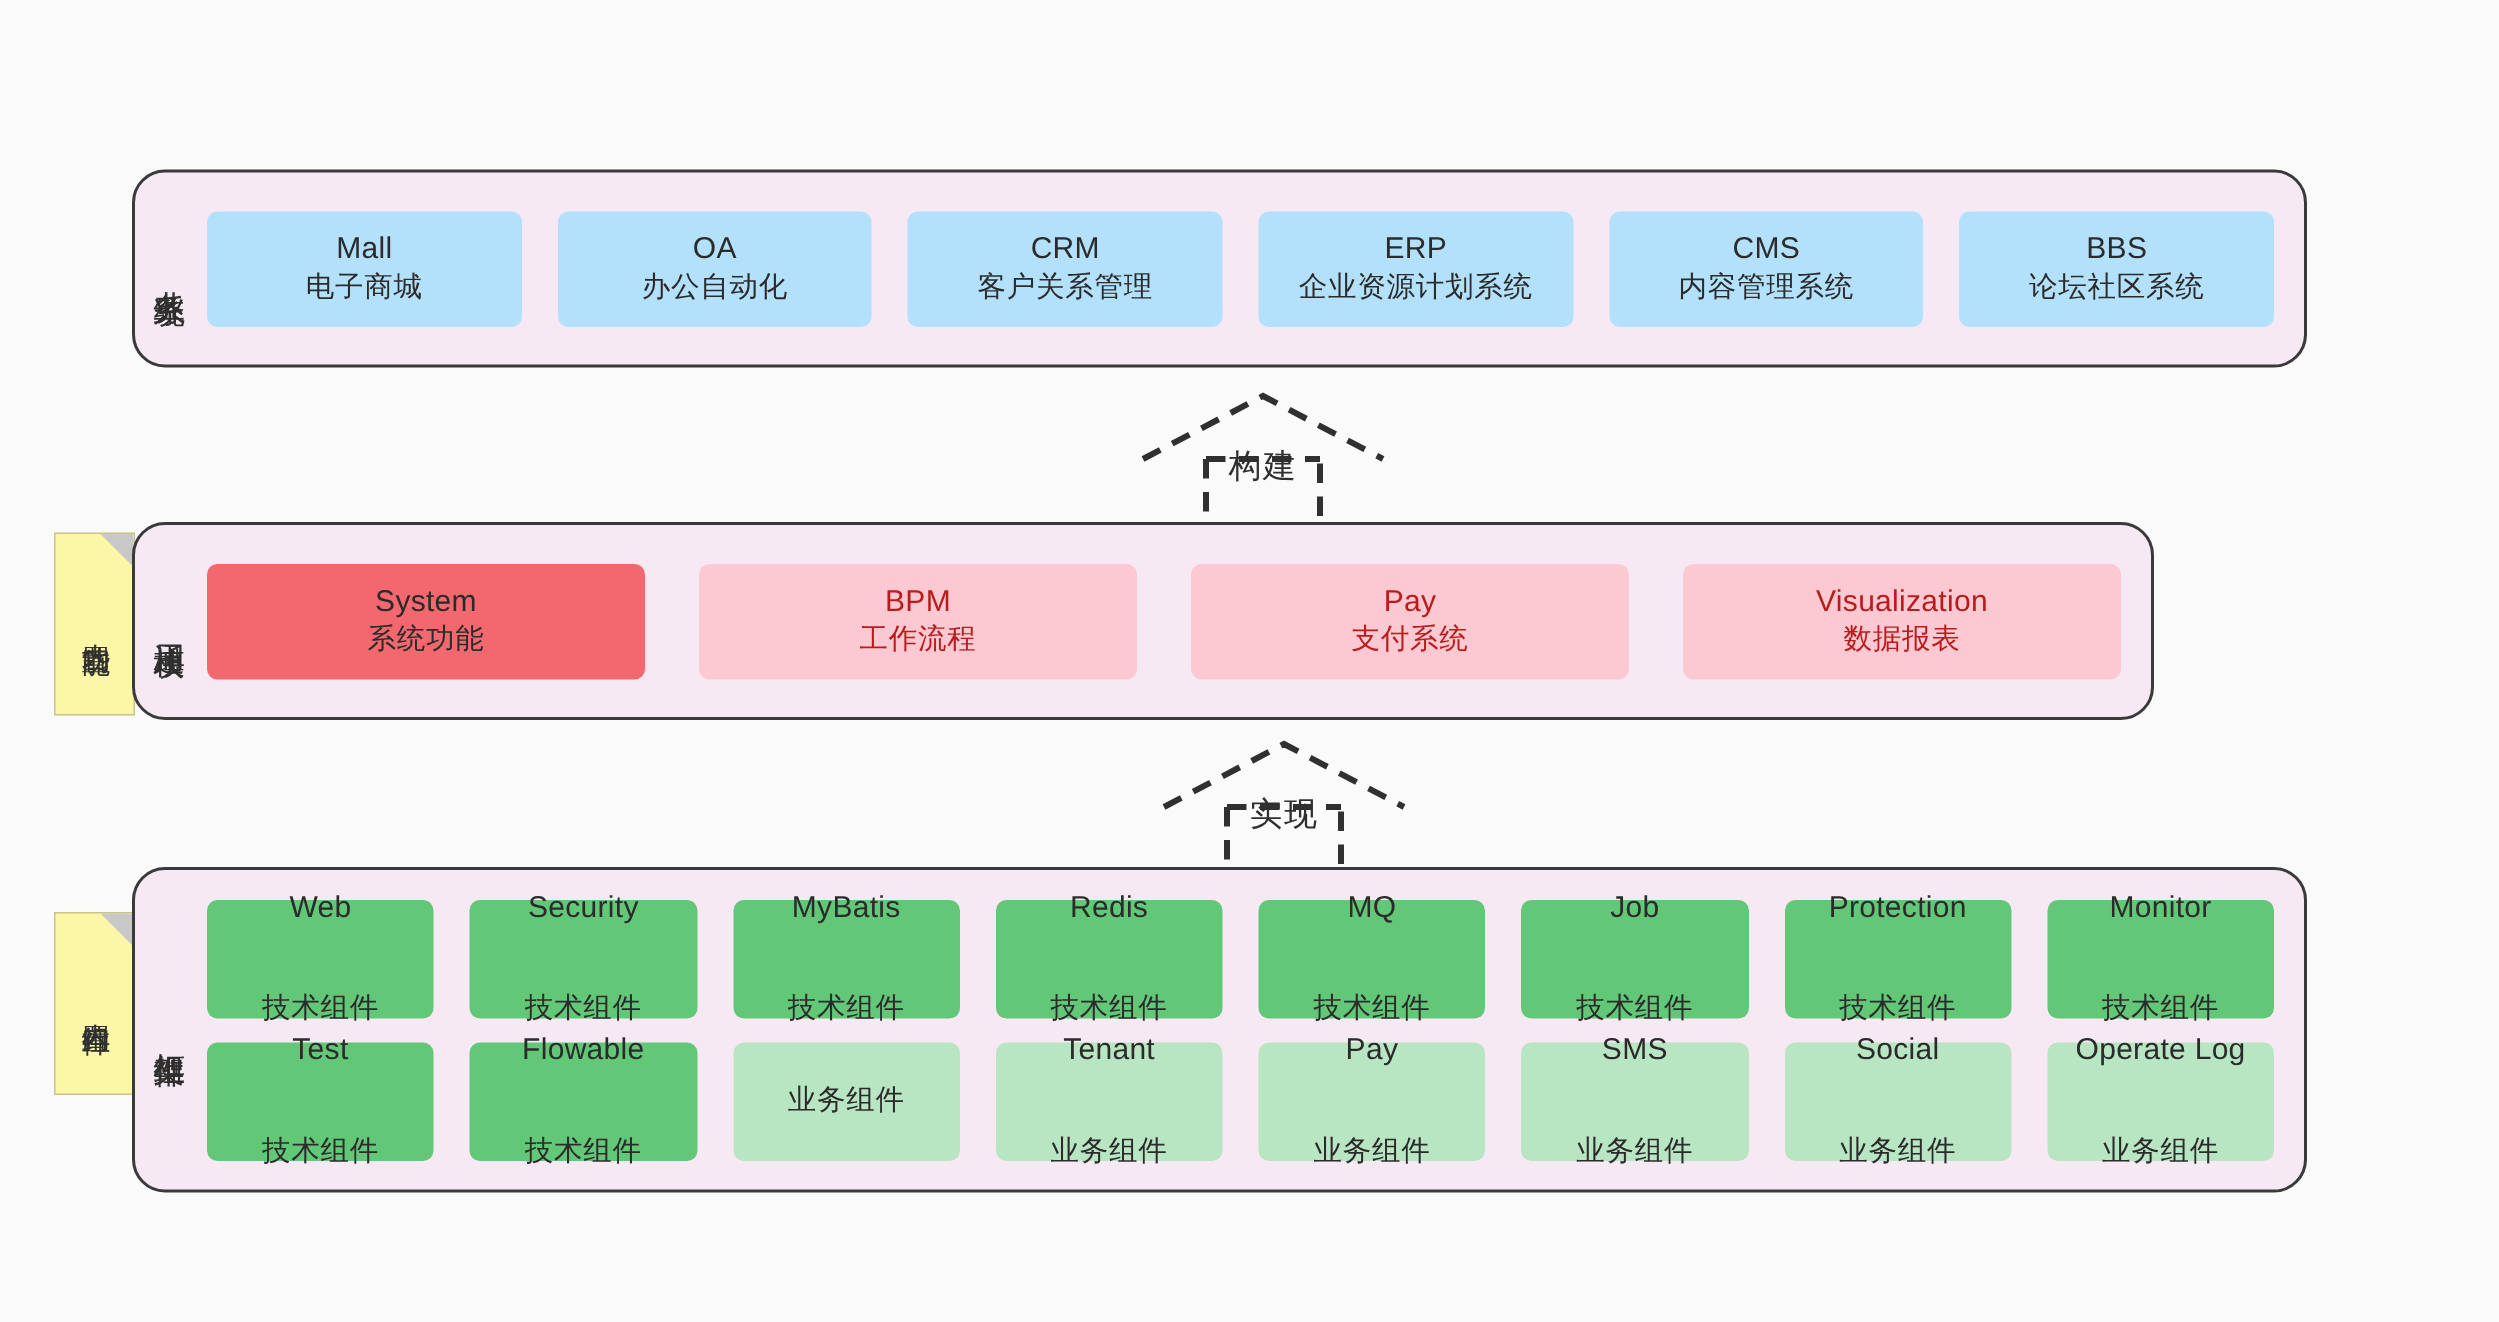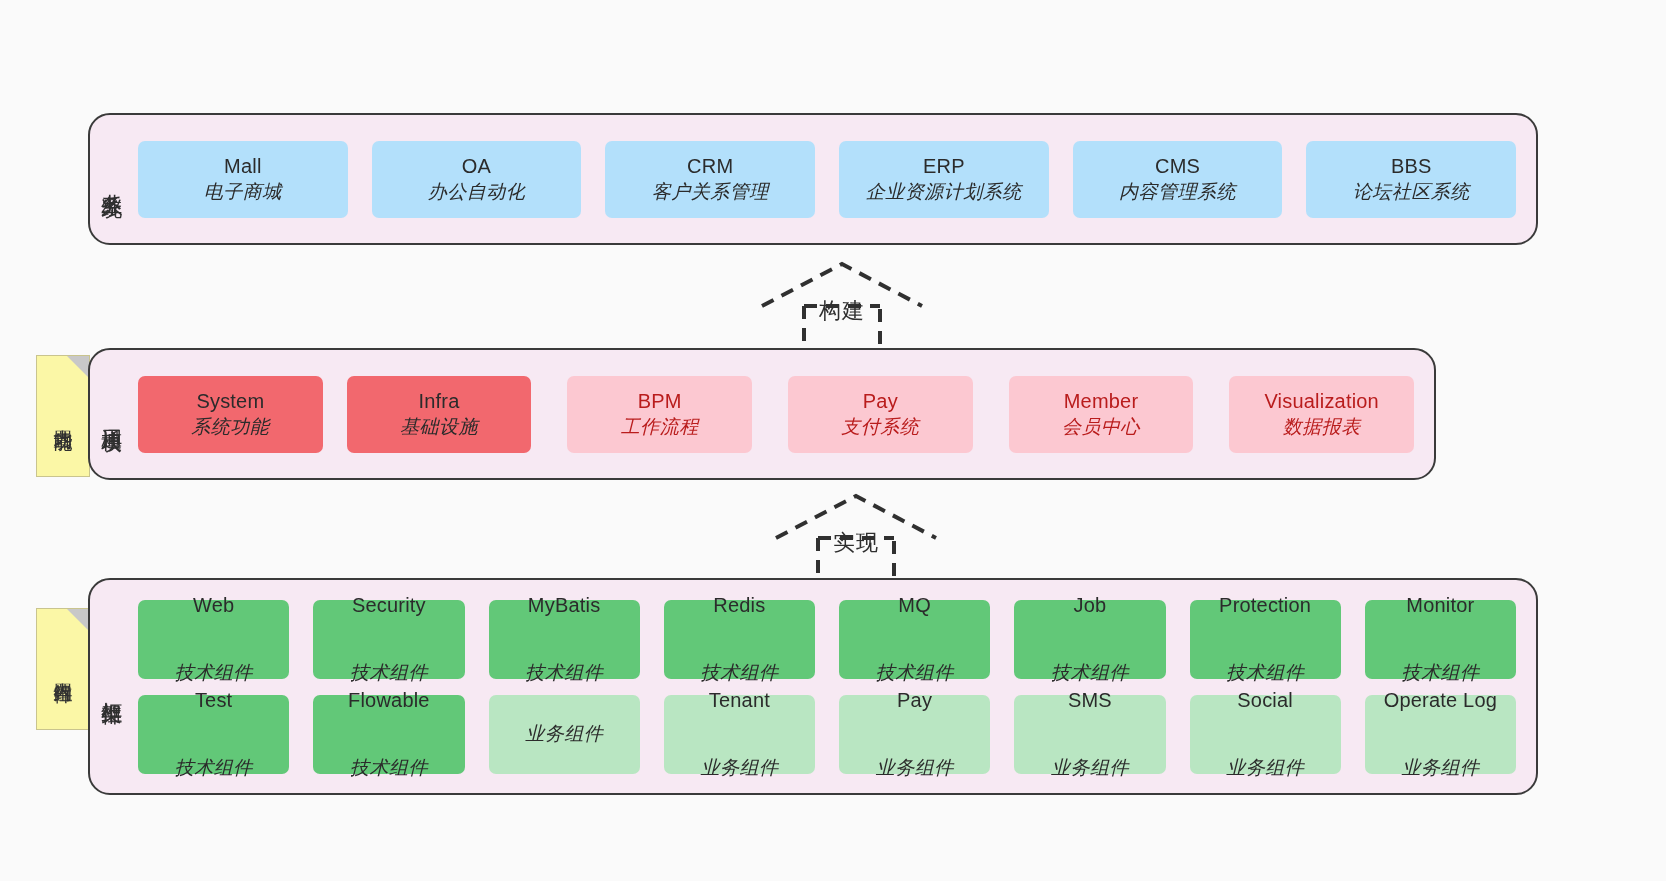--- a/index.html
+++ b/index.html
@@ -79,21 +79,20 @@
     box-sizing: border-box;
     user-select: none;
   }
   .node .t-en {
     font-size: 20px;
     letter-spacing: .2px;
   }
   .node .t-cn {
     font-size: 19px;
     letter-spacing: .5px;
-    font-style: italic;
   }
 
   
   .c-blue        { background: #b3e0fb; color: #2b2b2b; }
   .c-red         { background: #f2686e; color: #2b2b2b; }
   .c-pink        { background: #fcc8d1; color: #b91c1c; margin-left: 12px; }
   .c-green       { background: #62c878; color: #2b2b2b; }
   .c-green-light { background: #b9e6c2; color: #2b2b2b; }
 
   
@@ -210,35 +209,27 @@
   </div>
 
   <div class="layer" id="layer-common">
     <div class="layer-label">通用模块</div>
     <div class="layer-body">
       <div class="row">
         <div class="node c-red">
           <span class="t-en">System</span>
           <span class="t-cn">系统功能</span>
         </div>
-        <div class="node c-red">
-          <span class="t-en">Infra</span>
-          <span class="t-cn">基础设施</span>
-        </div>
         <div class="node c-pink">
           <span class="t-en">BPM</span>
           <span class="t-cn">工作流程</span>
         </div>
         <div class="node c-pink">
           <span class="t-en">Pay</span>
           <span class="t-cn">支付系统</span>
-        </div>
-        <div class="node c-pink">
-          <span class="t-en">Member</span>
-          <span class="t-cn">会员中心</span>
         </div>
         <div class="node c-pink">
           <span class="t-en">Visualization</span>
           <span class="t-cn">数据报表</span>
         </div>
       </div>
     </div>
   </div>
 
   <div class="connector" id="connector-implement">

